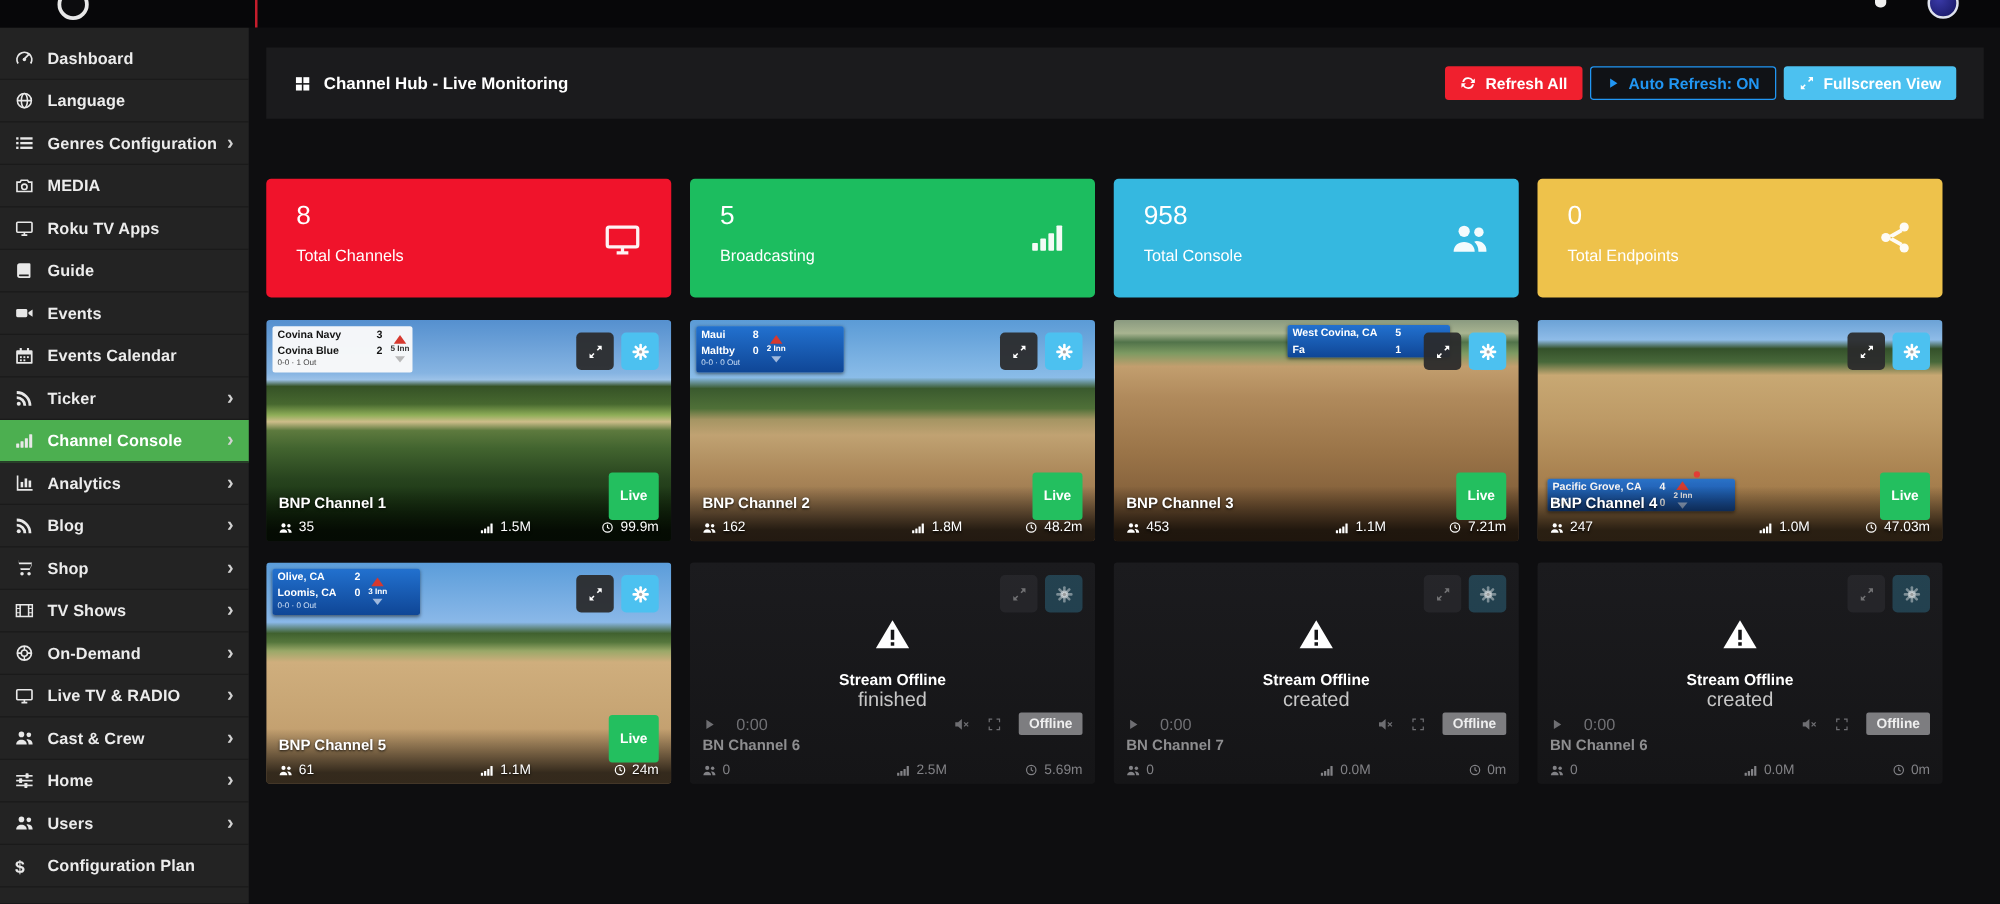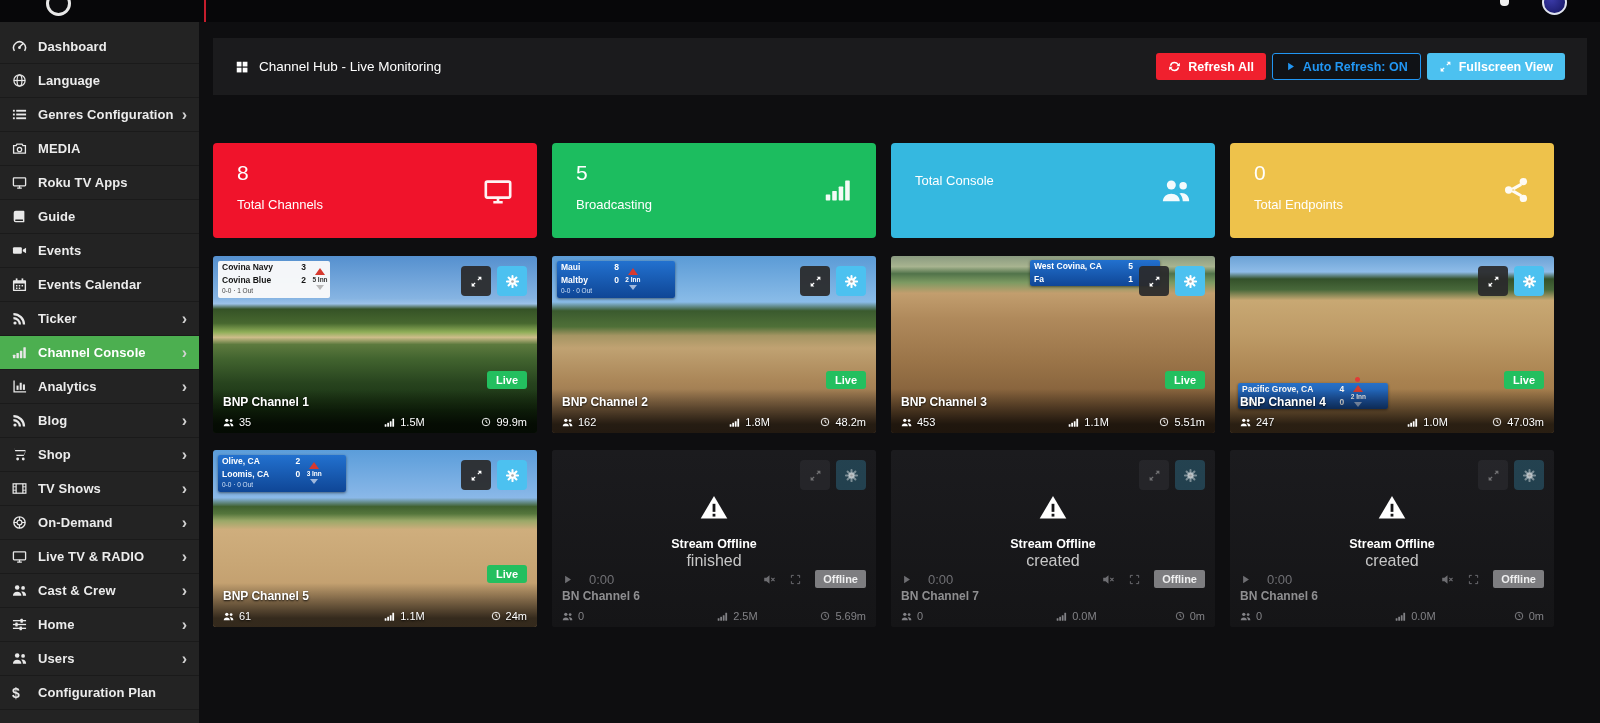--- a/index.html
+++ b/index.html
@@ -34,21 +34,21 @@
   .ic11{width:11px;height:11px;}
   .ic10{width:10px;height:10px;}
   .ic30{width:30px;height:30px;}
   .ic28{width:28px;height:28px;}
 
   
   .main{position:absolute;left:199px;top:22px;width:1401px;height:701px;background:#0e0e10;}
 
   .panel-head{position:absolute;left:14px;top:16px;width:1374px;height:57px;background:#1b1b1d;
               display:flex;align-items:center;padding:0 22px;box-sizing:border-box;}
-  .ph-title{display:flex;align-items:center;gap:10px;color:#fff;font-size:13.5px;font-weight:400;}
+  .ph-title{display:flex;align-items:center;gap:10px;color:#fff;font-size:13.5px;font-weight:700;}
   .ph-btns{margin-left:auto;display:flex;gap:6px;}
   .btn{height:27px;display:inline-flex;align-items:center;gap:7px;padding:0 12px;
        font-size:12.5px;font-weight:700;border-radius:3px;border:none;cursor:pointer;
        font-family:"Liberation Sans",sans-serif;}
   .btn-red{color:#fff;}
   .btn-outline{background:#101216;border:1px solid;}
   .btn-cyan{color:#fff;}
 
   
   .stats{position:absolute;left:14px;top:121px;display:grid;grid-template-columns:repeat(4,324px);gap:15px;}
@@ -70,22 +70,22 @@
   .thumb-5{background:linear-gradient(180deg,#5b9dda 0%,#8ab8e8 27%,#40612f 32%,#55763c 36%,#9aa868 40%,#cfae7d 45%,#c8a675 65%,#ba9465 100%);}
   .thumb-off{background:linear-gradient(180deg,#1b1b1e 0%,#151517 100%);}
 
   .card-controls{position:absolute;top:10px;right:10px;display:flex;gap:6px;z-index:3;}
   .ctrl{width:30px;height:30px;border-radius:4px;display:flex;align-items:center;justify-content:center;
         color:#fff;cursor:pointer;border:none;padding:0;}
   .ctrl-dark{background:rgba(42,42,44,.94);}
   .offline .ctrl-dark{background:rgba(70,70,74,.28);color:rgba(255,255,255,.35);}
   .offline .ctrl-cyan{background:rgba(63,185,232,.25)!important;color:rgba(255,255,255,.4);}
 
-  .live-badge{position:absolute;right:10px;bottom:44px;color:#fff;font-size:11px;font-weight:700;
-              padding:3px 9px;border-radius:3px;z-index:3;}
+  .live-badge{position:absolute;right:10px;bottom:17px;color:#fff;font-size:11px;font-weight:700;
+              padding:13px 9px;border-radius:3px;z-index:3;}
   .card-bottom{position:absolute;left:0;right:0;bottom:0;padding:6px 10px 5px;z-index:2;
                background:linear-gradient(180deg,rgba(0,0,0,0) 0%,rgba(0,0,0,.72) 80%);}
   .ch-name{font-size:12px;font-weight:700;color:#fff;text-shadow:0 1px 2px rgba(0,0,0,.85);}
   .ch-stats{display:flex;align-items:center;margin-top:7px;font-size:11px;color:#fff;
             text-shadow:0 1px 2px rgba(0,0,0,.85);}
   .ch-stat{display:flex;align-items:center;gap:5px;justify-content:space-between;}
   .ch-stat.mid{margin-left:133px;}
   .ch-stat.right{margin-left:auto;}
 
   
@@ -97,37 +97,37 @@
   .player-time{font-size:13px;margin-left:16px;color:#707074;}
   .pb-right{margin-left:auto;display:flex;align-items:center;gap:14px;}
   .offline-badge{background:#7d7d80;color:#efefef;font-size:11px;font-weight:700;
                  padding:3px 8px;border-radius:2px;}
   .off-name{font-size:12px;font-weight:700;color:#8e8e90;}
   .off-stats{color:#828286;text-shadow:none;}
 
   
   .sb{position:absolute;z-index:2;font-size:8.5px;line-height:1.3;border-radius:2px;}
   .sb-rows{display:flex;flex-direction:column;}
-  .sb-row{display:flex;align-items:center;gap:21px;padding:1px 4px;}
+  .sb-row{display:flex;align-items:center;gap:9px;padding:1px 4px;}
   .sb-team{flex:1;white-space:nowrap;overflow:hidden;font-weight:700;}
   .sb-score{font-weight:700;width:10px;text-align:right;}
   .sb-white{left:5px;top:5px;width:112px;background:rgba(250,250,250,.96);color:#141414;display:flex;}
   .sb-white .sb-rows{flex:1;}
   .sb-foot{font-size:6.5px;color:#444;padding:0 4px 2px;display:flex;gap:6px;}
   .sb-side{width:20px;display:flex;flex-direction:column;align-items:center;justify-content:center;gap:1px;}
   .tri-up{width:0;height:0;border-left:5px solid transparent;border-right:5px solid transparent;border-bottom:7px solid #d6392f;}
   .tri-down{width:0;height:0;border-left:4px solid transparent;border-right:4px solid transparent;border-top:5px solid #b9b9b9;}
   .sb-inning{font-size:6.5px;font-weight:700;color:#333;}
   .sb-blue{background:linear-gradient(180deg,#2271cf,#0f4696);color:#fff;display:flex;box-shadow:0 1px 3px rgba(0,0,0,.5);}
   .sb-blue .sb-foot{color:#cfe0f5;padding-bottom:2px;}
   .sb-blue .sb-inning{color:#fff;}
   .sb-blue .tri-down{border-top-color:#9fb8dd;}
   .sb2{left:5px;top:5px;width:118px;}
   .sb3{right:55px;top:4px;width:130px;z-index:1;}
-  .sb5{left:5px;top:5px;width:128px;}
+  .sb5{left:5px;top:5px;width:118px;}
   .sb4{left:8px;bottom:24px;width:150px;z-index:1;opacity:.95;}
   .reddot{position:absolute;right:28px;top:-6px;width:5px;height:5px;border-radius:50%;background:#e53935;}
 </style>
 </head>
 <body>
 
 <svg style="position:absolute;width:0;height:0" aria-hidden="true">
 <defs>
 <symbol id="i-gauge" viewBox="0 0 16 16">
         <g fill="none" stroke="currentColor" stroke-width="1.6">
@@ -545,20 +545,21 @@
     <div class="stat" style="background-color: rgb(28, 189, 95);">
       <div class="num">5</div>
       <div class="lbl">Broadcasting</div>
       <span class="sticon">
           <svg class="ic ic28">
             <use href="#i-signal"></use>
           </svg>
         </span>
     </div>
     <div class="stat" style="background-color: rgb(53, 184, 224);">
+      <div class="num">958</div>
       <div class="lbl">Total Console</div>
       <span class="sticon">
           <svg class="ic ic30">
             <use href="#i-users"></use>
           </svg>
         </span>
     </div>
     <div class="stat" style="background-color: rgb(238, 194, 75);">
       <div class="num">0</div>
       <div class="lbl">Total Endpoints</div>
@@ -745,21 +746,21 @@
                 </svg>
               </span>
               <span>1.1M</span>
             </span>
           <span class="ch-stat right">
               <span>
                 <svg class="ic ic10">
                   <use href="#i-clock"></use>
                 </svg>
               </span>
-              <span>5.51m</span>
+              <span>7.21m</span>
             </span>
         </div>
       </div>
     </div>
 
     <div class="card">
       <div class="thumb thumb-4"></div>
       <div class="sb sb-blue sb4">
         <div class="reddot"></div>
         <div class="sb-rows">

